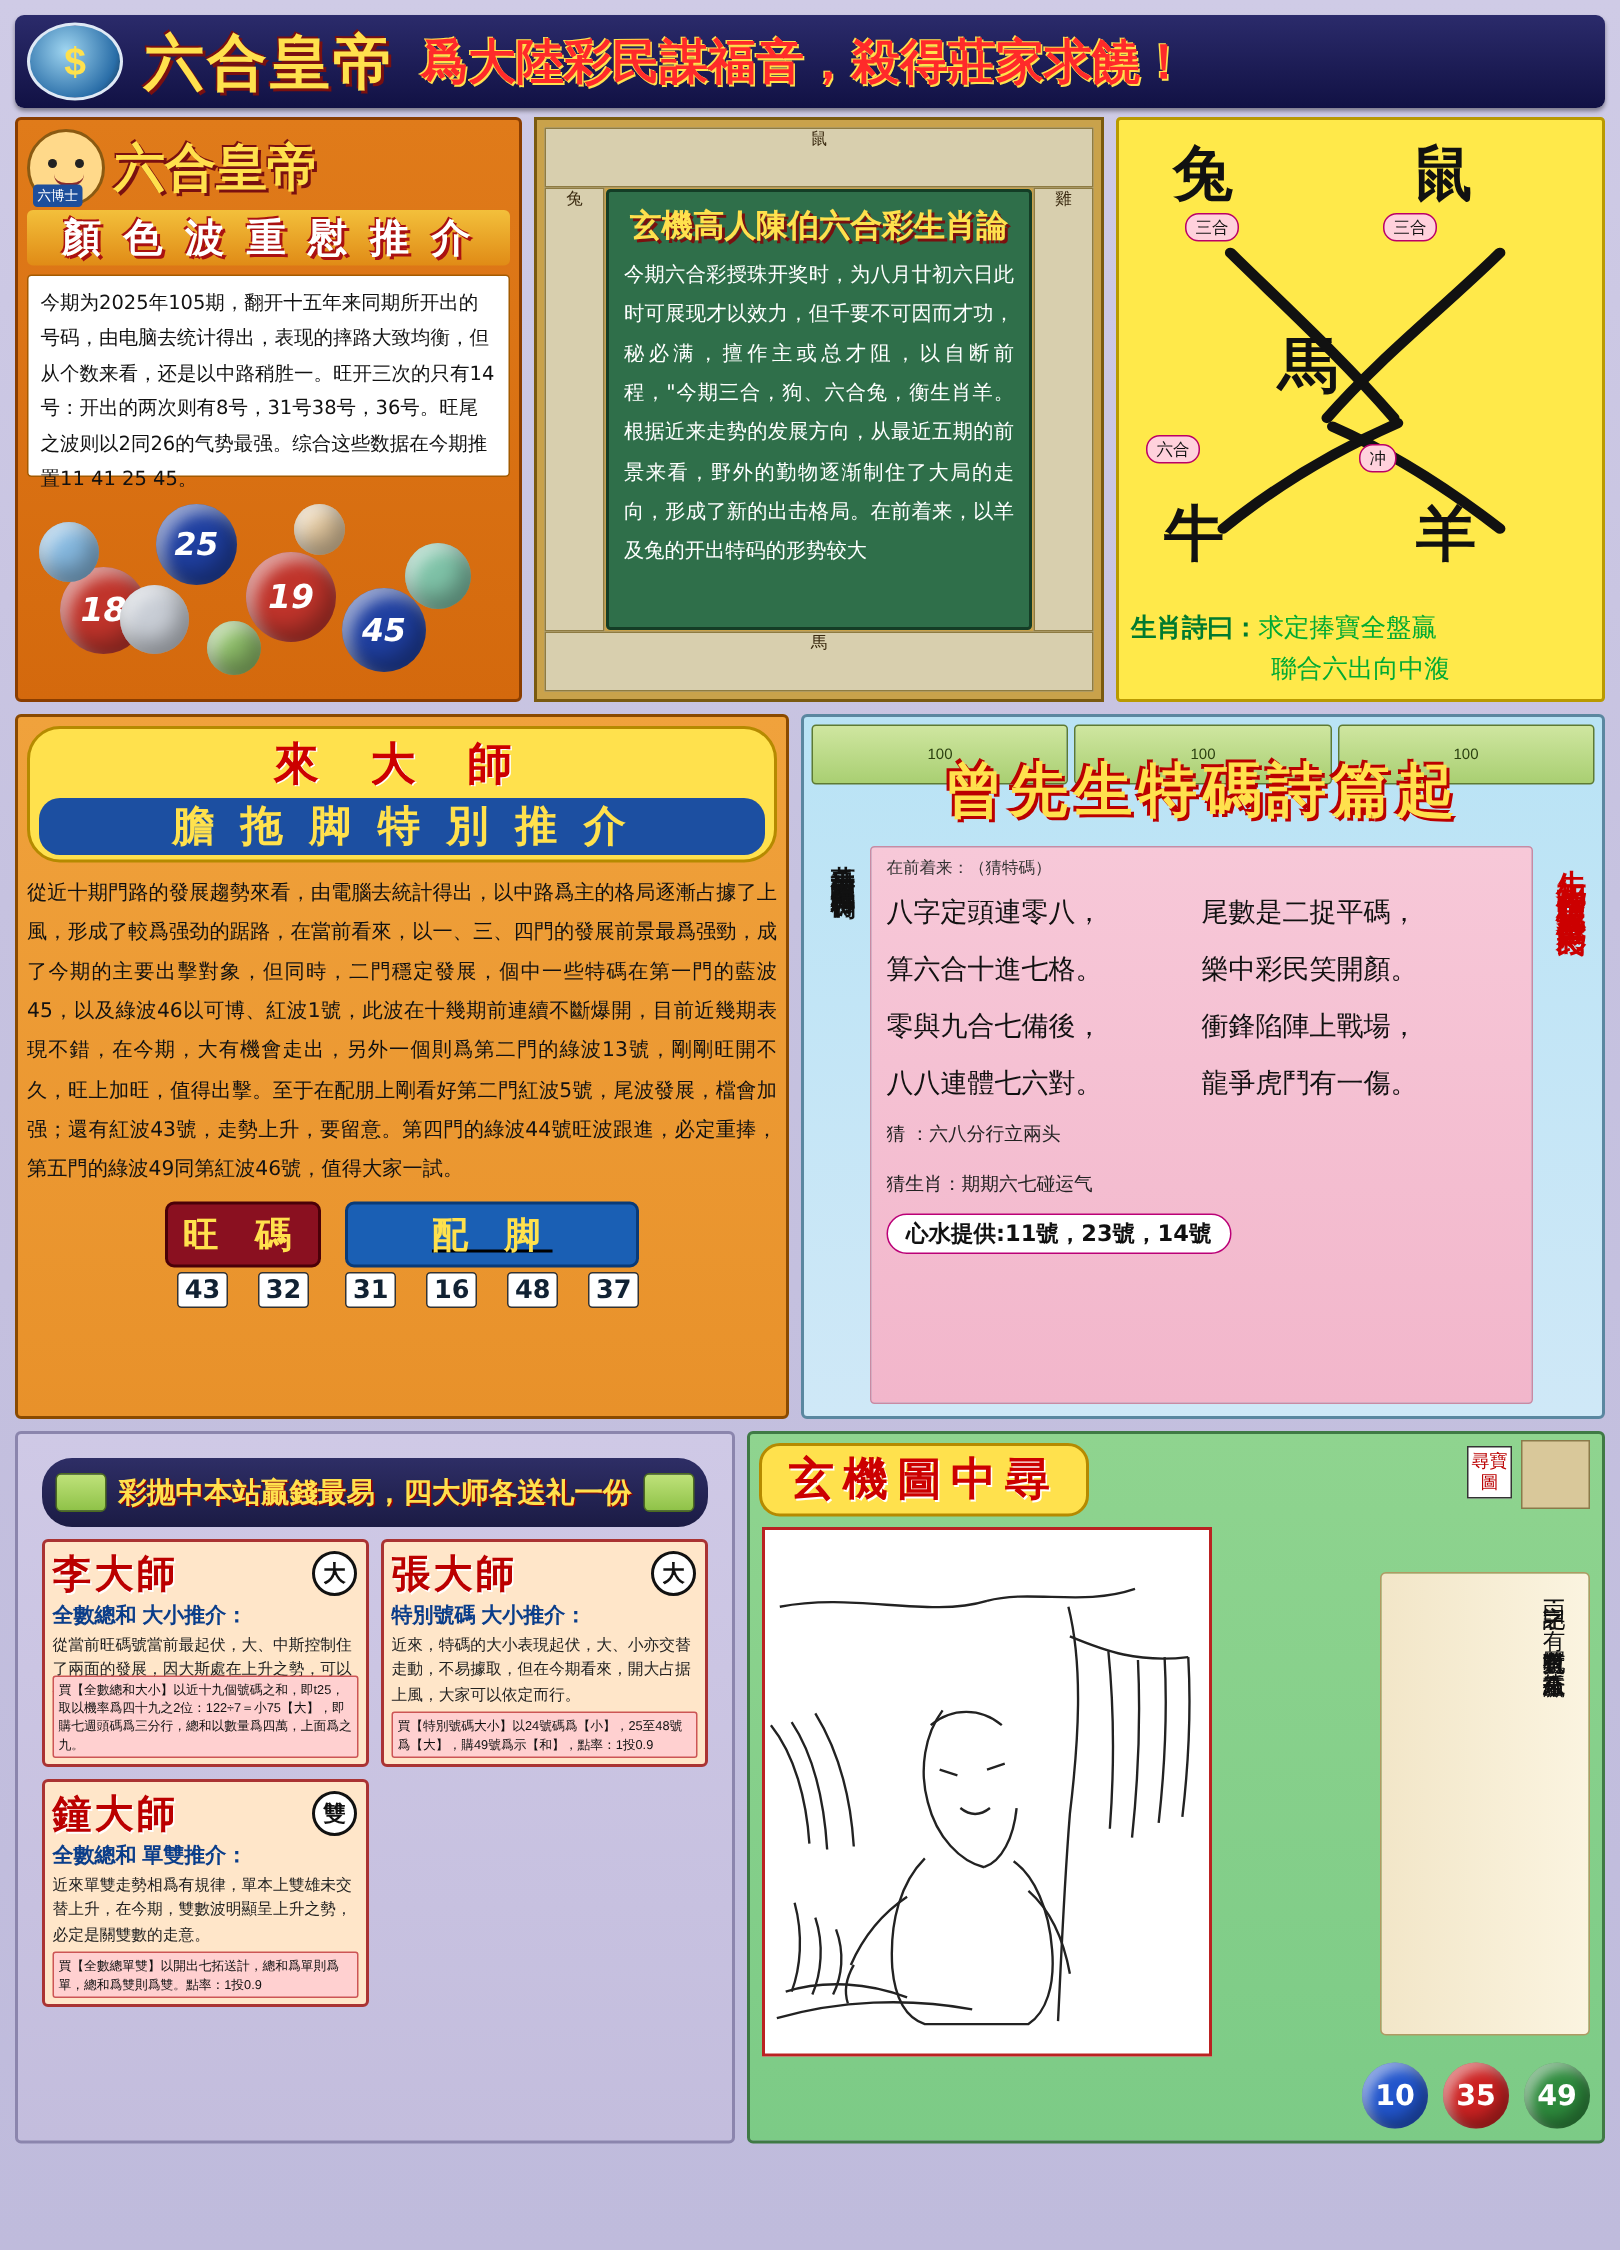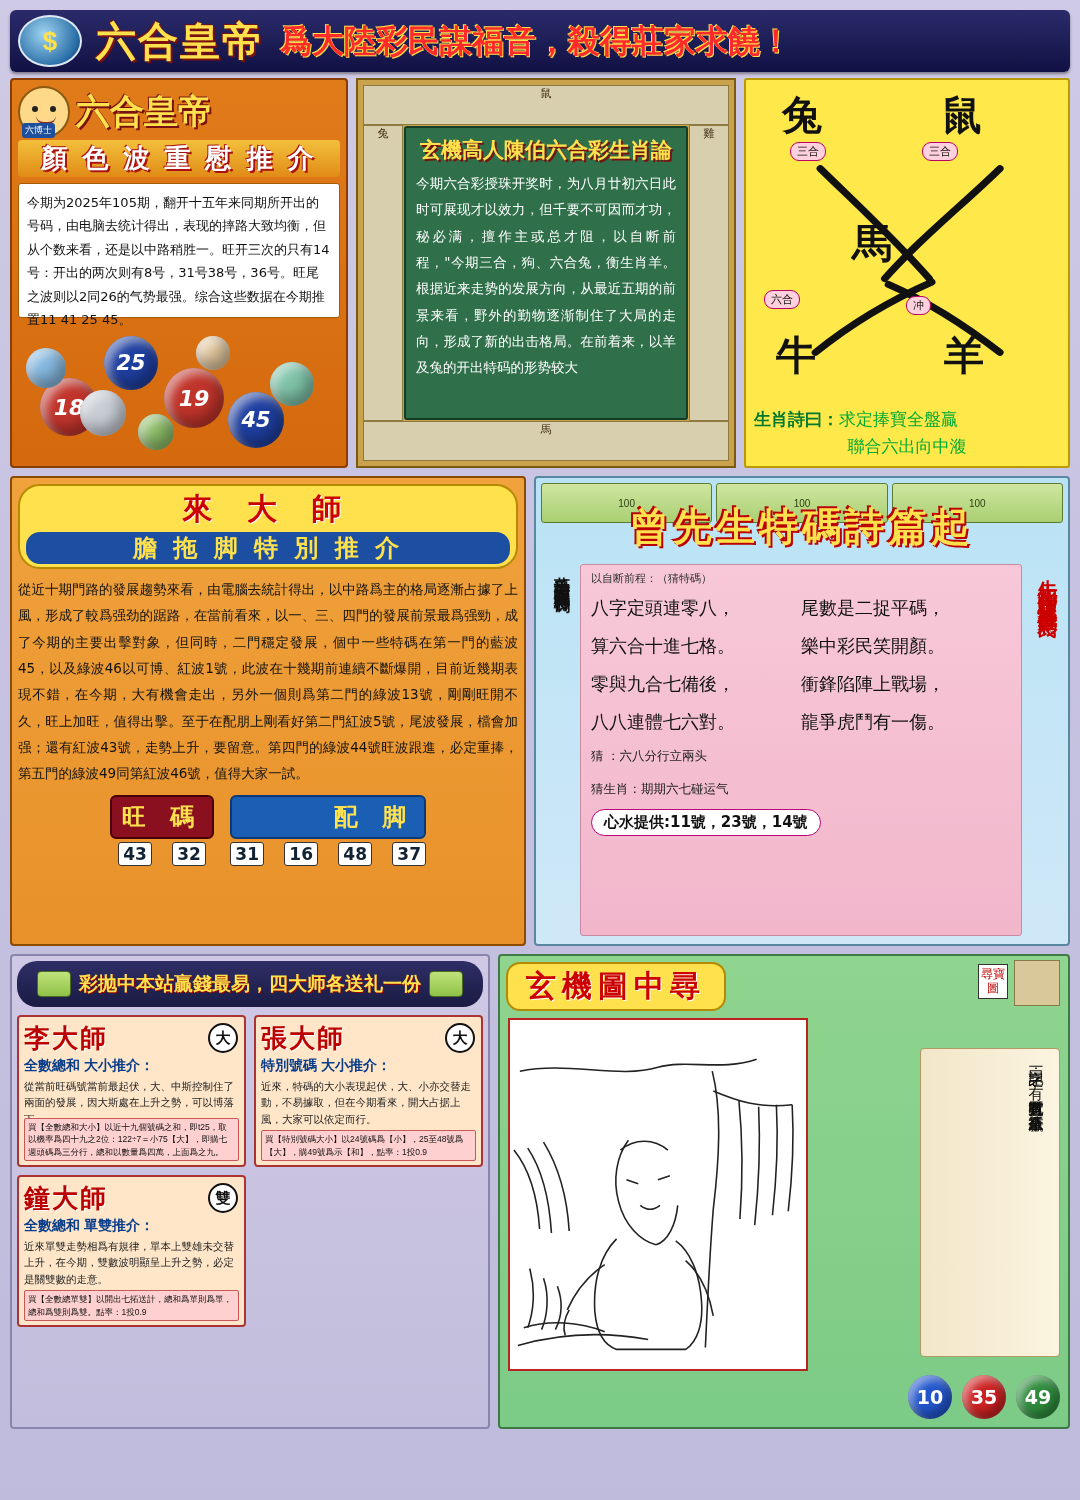--- a/index.html
+++ b/index.html
@@ -141,32 +141,32 @@
   .panelD{
     width:516px;background:linear-gradient(180deg,#f0a23c,#e8912a);
     border:2px solid #8a4a00;border-radius:4px;padding:6px;position:relative;
   }
   .dBanner{
     background:#ffe14d;border:2px solid #b58a00;border-radius:22px;
     text-align:center;padding:3px 0;
   }
   .dBanner .l1{font-size:30px;font-weight:bold;color:#c00;letter-spacing:12px;
     text-shadow:1px 1px 0 #fff; font-family:"DejaVu Sans", sans-serif;}
-  .dBanner .l2{font-size:24px;font-weight:bold;color:#1c4fa1;letter-spacing:4px;
+  .dBanner .l2{font-size:28px;font-weight:bold;color:#1c4fa1;letter-spacing:4px;
     background:#1c4fa1;color:#ffe14d;border-radius:14px;margin:2px 6px 0;
     font-family:"DejaVu Sans", sans-serif;}
   .dText{
     margin-top:7px;font-size:13.5px;line-height:1.95;color:#111;text-align:justify;
     font-family:"DejaVu Sans", sans-serif;
   }
   .dBoxes{display:flex;gap:16px;margin-top:8px;justify-content:center;}
   .boxWang{background:#8a1020;border:2px solid #4a0008;border-radius:6px;padding:4px 10px;text-align:center;}
   .boxWang .t{font-size:24px;font-weight:bold;color:#ffe14d;letter-spacing:8px;
     font-family:"DejaVu Sans", sans-serif;}
-  .boxPei{background:#1a5fb4;border:2px solid #093a77;border-radius:6px;padding:4px 10px;text-align:right;}
+  .boxPei{background:#1a5fb4;border:2px solid #093a77;border-radius:6px;padding:4px 10px;text-align:center;text-decoration:underline;}
   .boxPei .t{font-size:24px;font-weight:bold;color:#ffe14d;letter-spacing:8px;
     font-family:"DejaVu Sans", sans-serif;}
   .numrow{display:flex;gap:20px;justify-content:center;margin-top:3px;}
   .num{background:#fff;border:1px solid #333;border-radius:3px;
     min-width:34px;text-align:center;font-size:17px;font-weight:bold;color:#123;padding:1px 4px;
     font-family:"DejaVu Sans", sans-serif;}
   
   .panelE{
     flex:1;background:linear-gradient(180deg,#b9e3f5,#cfe8f7);
     border:2px solid #5a87a0;border-radius:4px;padding:5px;position:relative;
@@ -203,21 +203,21 @@
   .poemGrid div{font-size:18px;color:#111;font-family:"DejaVu Serif", serif;}
   .guess{margin-top:12px;font-size:12.5px;line-height:1.7;color:#222;}
   .xinshui{
     margin-top:8px;background:#fff;border:1px solid #b07;border-radius:16px;
     display:inline-block;padding:3px 12px;font-size:15px;font-weight:bold;color:#111;
     font-family:"DejaVu Sans", sans-serif;
   }
   
   .panelF{
     width:480px;background:linear-gradient(180deg,#cfc9e6,#c3bddd);
-    border:2px solid #8b85ad;border-radius:4px;padding:5px;
+    border:2px solid #8b85ad;border-radius:4px;padding:16px;
   }
   .fBanner{
     background:linear-gradient(180deg,#2e2e66,#1b1b44);border-radius:20px;
     display:flex;align-items:center;justify-content:center;gap:8px;height:46px;padding:0 6px;
   }
   .fBanner .txt{font-size:19px;font-weight:bold;color:#ffe14d;
     text-shadow:1px 1px 0 #900; font-family:"DejaVu Sans", sans-serif;}
   .coin{width:34px;height:26px;border-radius:4px;background:linear-gradient(180deg,#bfe27a,#8fc248);
     border:1px solid #4c6b20;flex:0 0 auto;}
   .mgrid{display:grid;grid-template-columns:1fr 1fr;gap:8px;margin-top:8px;}
@@ -382,21 +382,21 @@
     <div class="panelE">
       <div class="moneyStrip">
         <div class="bill">100</div>
         <div class="bill">100</div>
         <div class="bill">100</div>
       </div>
       <div class="eTitle">曾先生特碼詩篇起</div>
       <div class="eVertL">萬千詩句玄機一觸得特碼</div>
       <div class="eVertR">先生相贈窺破天機爲彩民</div>
       <div class="ePoemBox">
-        <div class="hint">以自断前程：（猜特碼）</div>
+        <div class="hint">在前着来：（猜特碼）</div>
         <div class="poemGrid">
           <div>八字定頭連零八，</div>
           <div>尾數是二捉平碼，</div>
           <div>算六合十進七格。</div>
           <div>樂中彩民笑開顏。</div>
           <div>零與九合七備後，</div>
           <div>衝鋒陷陣上戰場，</div>
           <div>八八連體七六對。</div>
           <div>龍爭虎鬥有一傷。</div>
         </div>

